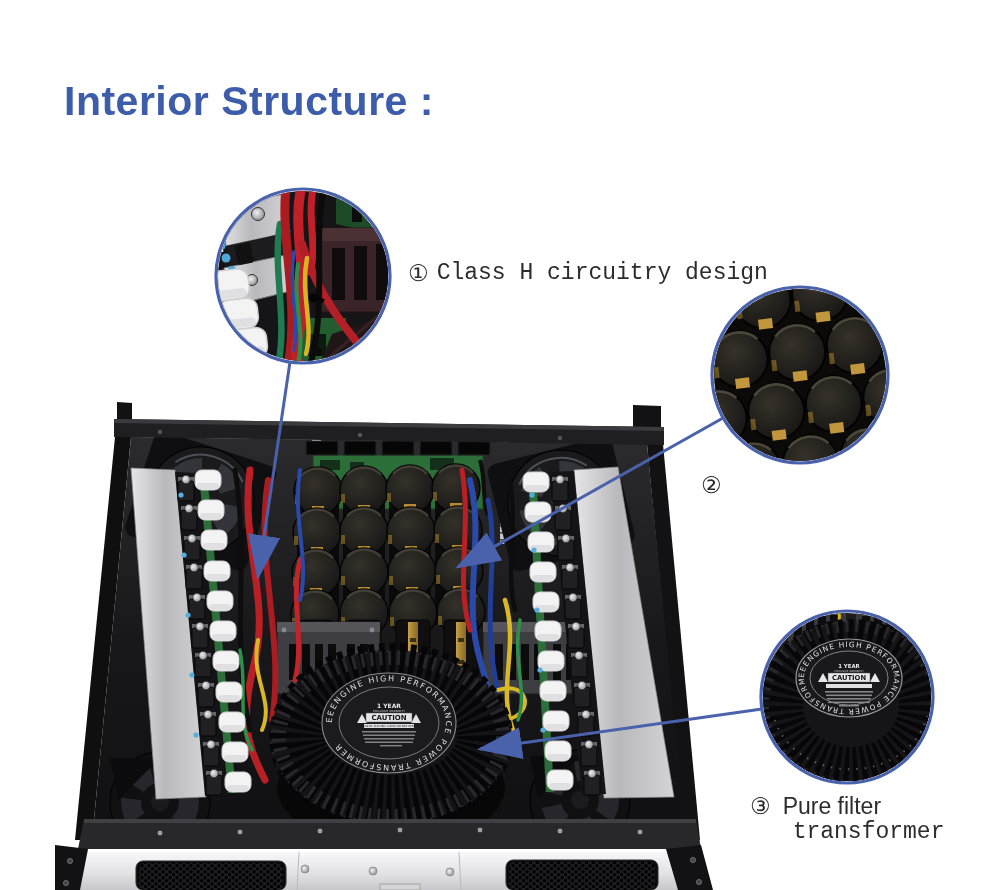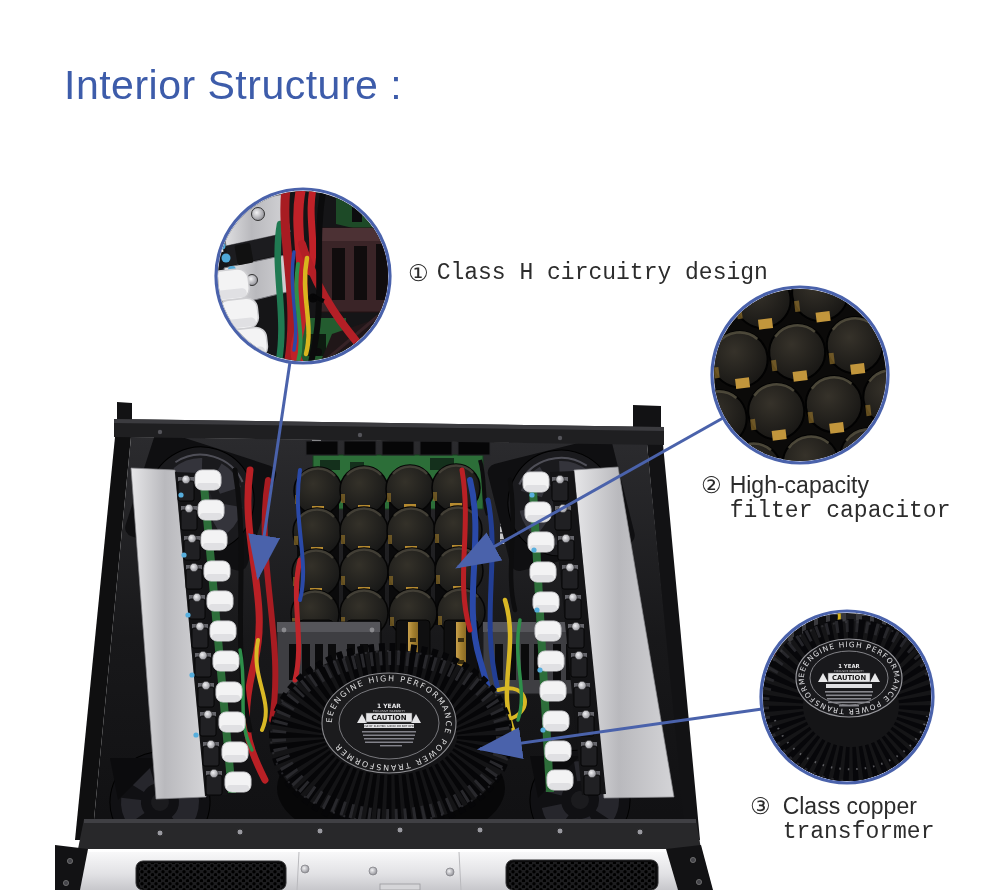--- a/index.html
+++ b/index.html
@@ -1,28 +1,28 @@
 <!DOCTYPE html>
 <html><head>
 <meta charset="utf-8">
 <style>
   html,body{margin:0;padding:0;background:#ffffff;}
   #stage{position:relative;width:1000px;height:890px;background:#ffffff;overflow:hidden;
          font-family:"Liberation Sans","DejaVu Sans",sans-serif;}
   #photo-svg{position:absolute;left:0;top:0;}
-  .page-title{position:absolute;left:64px;top:62px;font-size:41px;font-weight:400;
+  .page-title{position:absolute;left:64px;top:78px;font-size:41px;font-weight:700;
               letter-spacing:.5px;color:#3d5caa;}
   .anno{position:absolute;display:grid;grid-template-columns:auto 1fr;column-gap:8px;
         font-size:23px;line-height:26px;color:#2c2c2c;}
   .anno .num{font-size:23px;line-height:26px;}
   .anno .l2{display:block;font-family:Liberation Mono, monospace;}
   #anno-1{left:408px;top:260px;}
   #anno-2{left:701px;top:472px;}
   #anno-3{left:750px;top:793px;column-gap:12px;}
-  #anno-3 .l2{}
+  #anno-3 .l2{margin-left:10px;}
 </style>
 </head>
 <body>
 
 <div id="stage">
 
 <svg id="photo-svg" width="1000" height="890" viewBox="0 0 1000 890" xmlns="http://www.w3.org/2000/svg">
   <defs>
     <linearGradient id="interiorG" x1="0" y1="0" x2="0" y2="1">
       <stop offset="0" stop-color="#2b2b2e"></stop>
@@ -542,27 +542,23 @@
 
   <div class="anno" id="anno-1">
     <span class="num">①</span>
     <span>
       <span class="l2">Class H circuitry design</span>
     </span>
   </div>
 
   <div class="anno" id="anno-2">
     <span class="num">②</span>
-    <span>
-      <span class="l1">High-capacity</span>
-      <span class="l2">filter capacitor</span>
-    </span>
   </div>
 
   <div class="anno" id="anno-3">
     <span class="num">③</span>
     <span>
-      <span class="l1">Class copper</span>
+      <span class="l1">Pure filter</span>
       <span class="l2">transformer</span>
     </span>
   </div>
 
 </div>
 
 </body></html>

